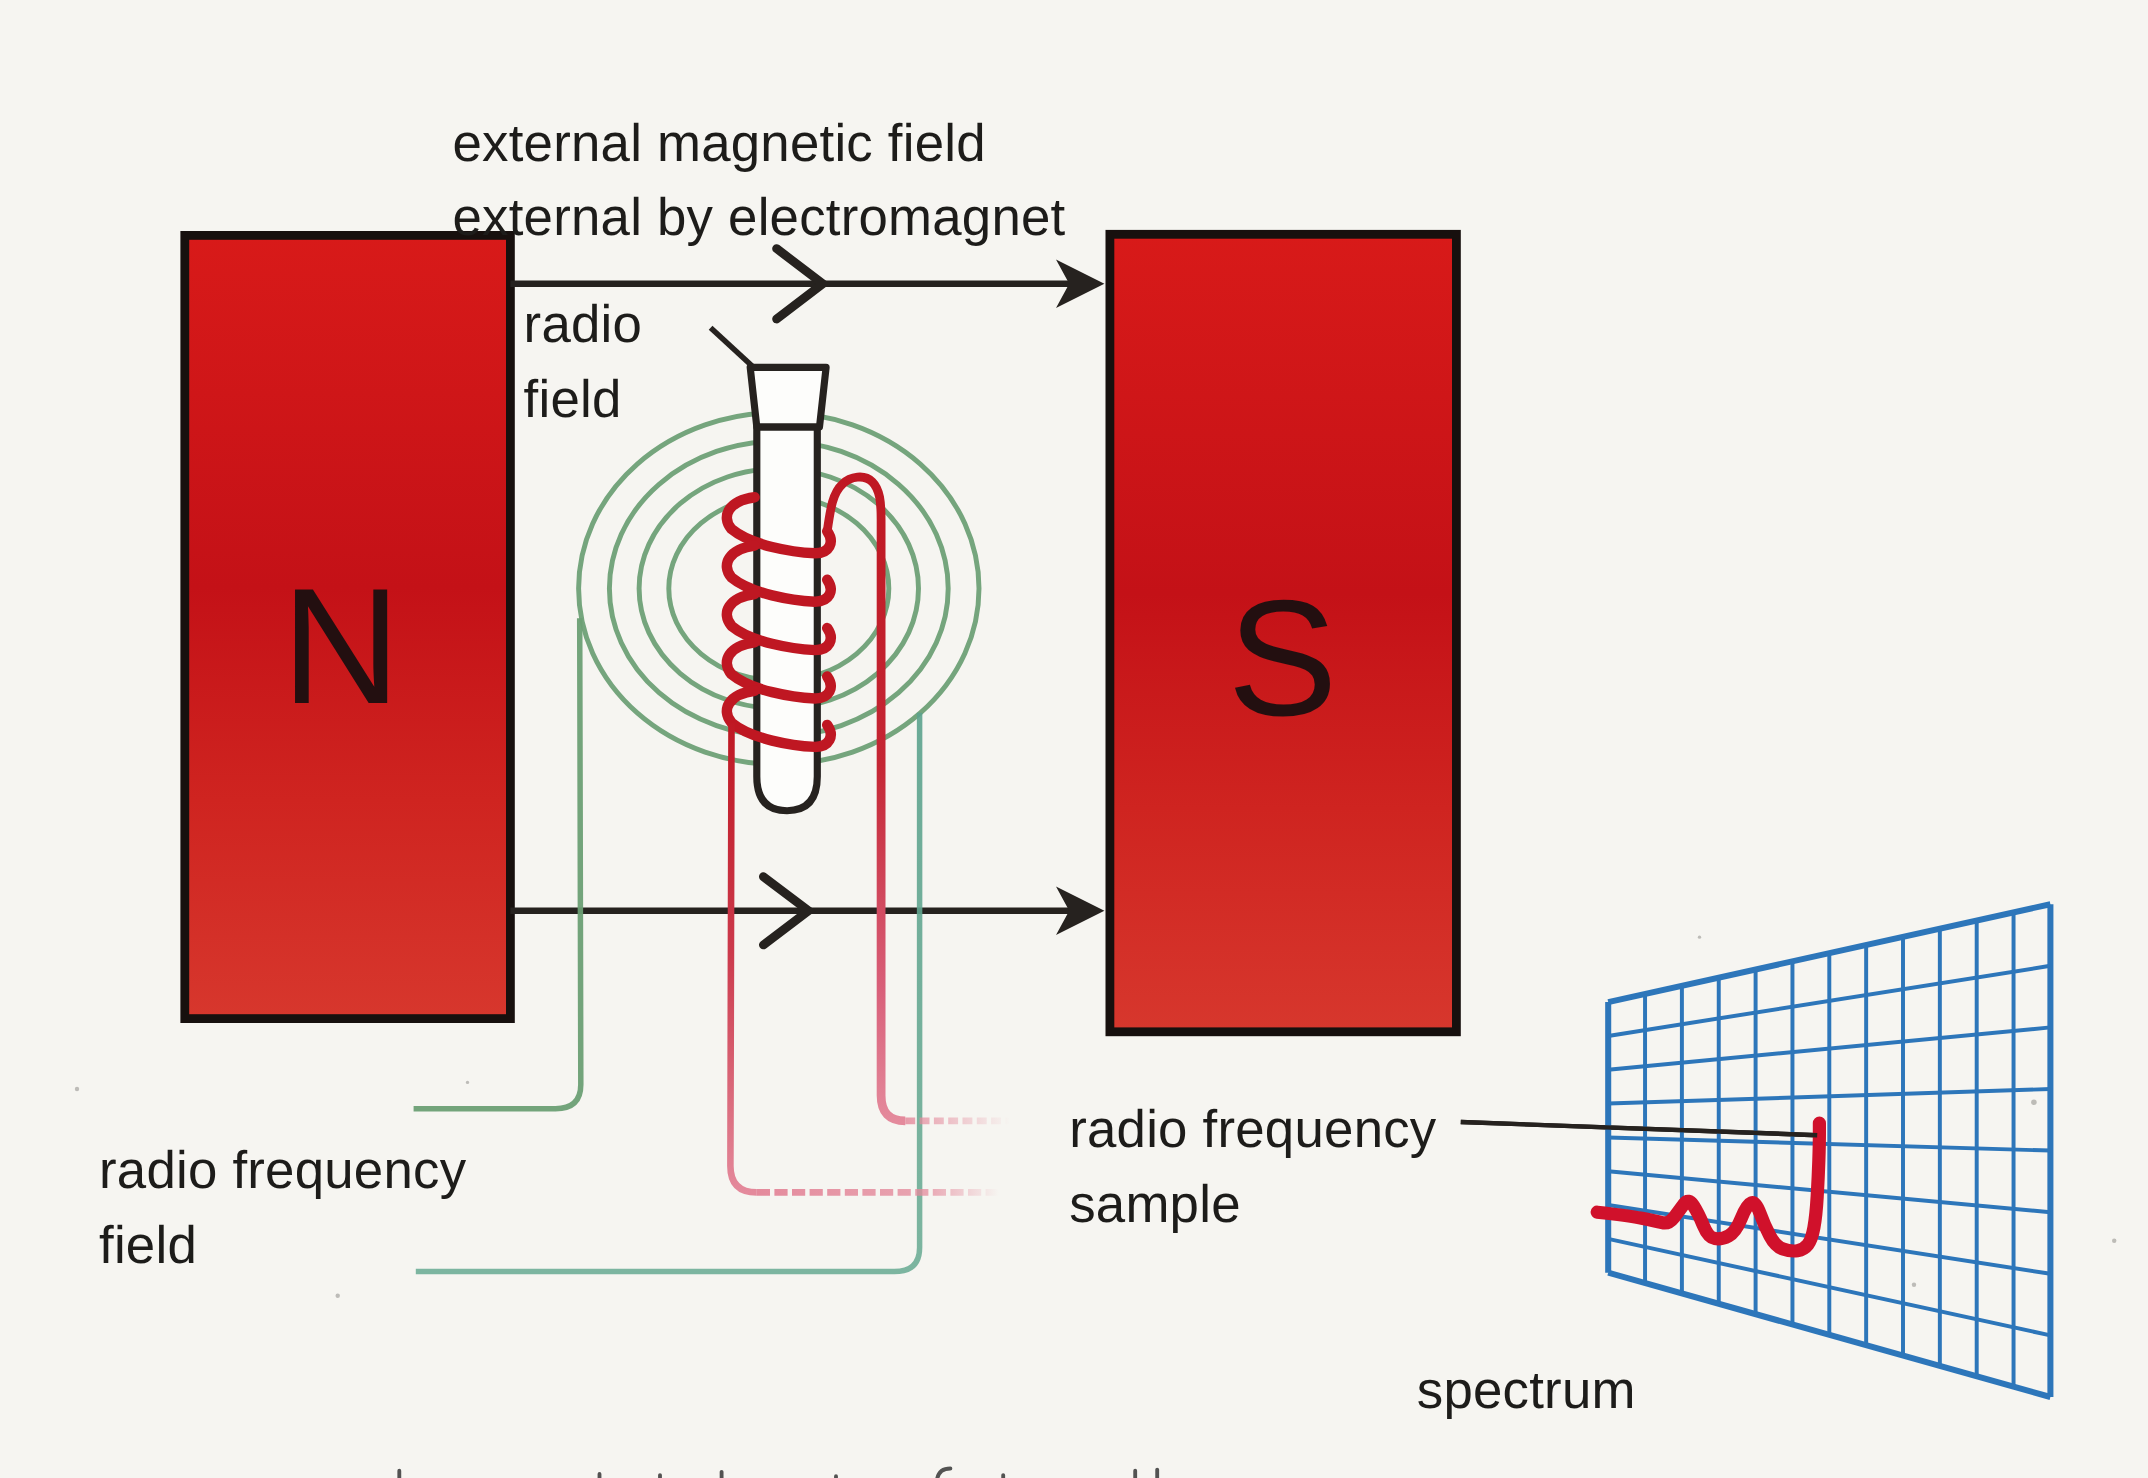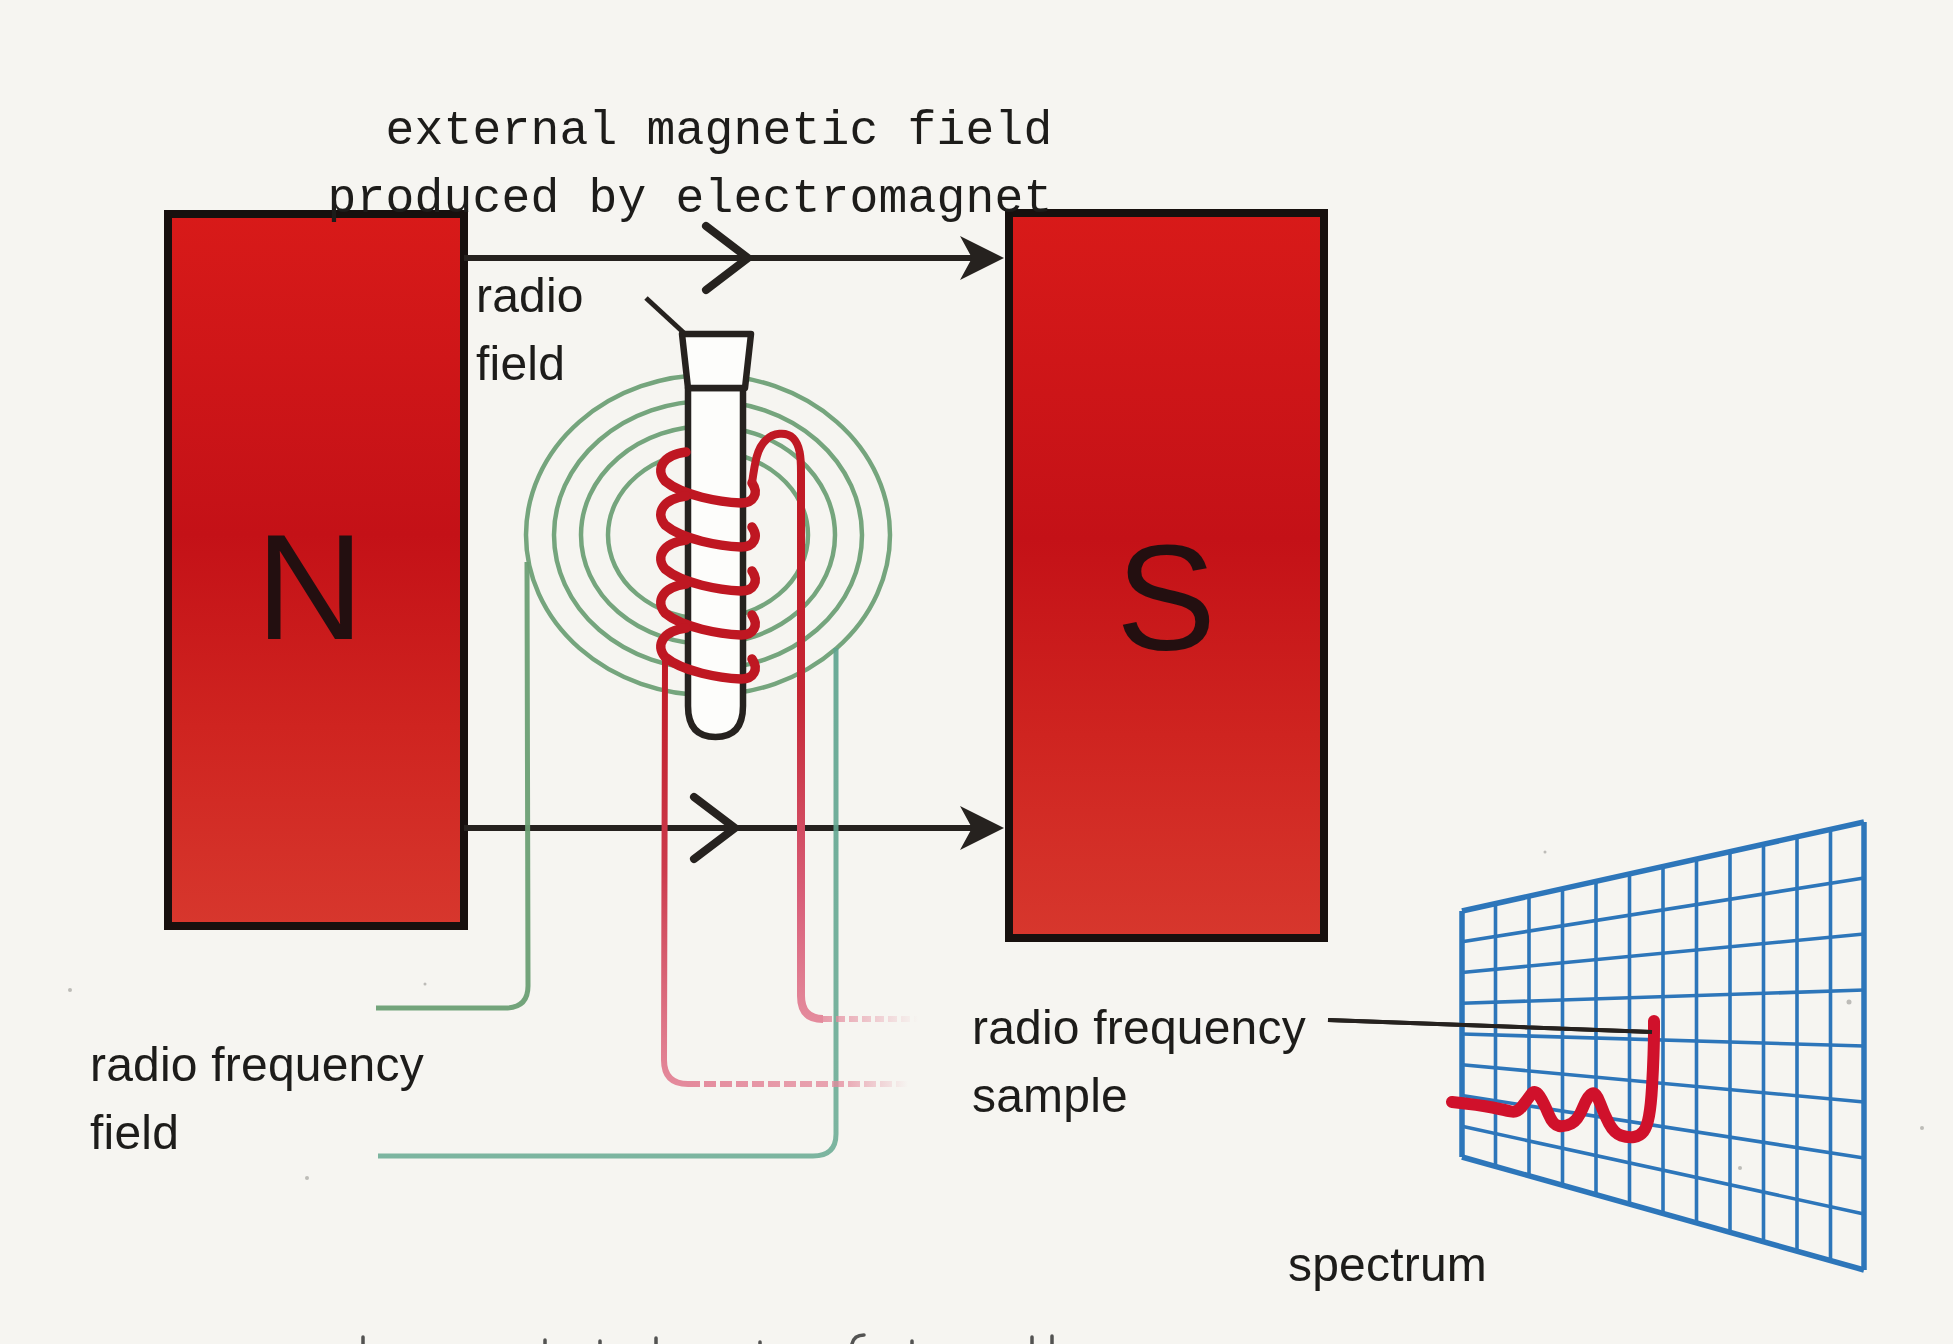--- a/index.html
+++ b/index.html
@@ -13,21 +13,21 @@
   }
   .page svg.diagram{position:absolute;left:0;top:0;}
   .lbl{
     position:absolute;
     font-size:48px;
     line-height:68px;
     white-space:nowrap;
     color:var(--c-text,#1d1c1a);
     letter-spacing:0.2px;
   }
-  .lbl.centered{transform:translateX(-50%);text-align:right;font-family:Liberation Mono, monospace;}
+  .lbl.centered{transform:translateX(-50%);text-align:left;}
   .pole-letter{
     position:absolute;
     font-size:150px;
     line-height:1;
     transform:translateX(-50%);
     color:var(--c-letter,#230f10);
   }
 </style>
 </head>
 <body>
@@ -155,21 +155,21 @@
       <circle cx="425" cy="984" r="1.5"></circle>
       <circle cx="1545" cy="852" r="1.5"></circle>
       <circle cx="1849" cy="1002" r="2.5"></circle>
       <circle cx="1740" cy="1168" r="2"></circle>
       <circle cx="1922" cy="1128" r="2"></circle>
     </g>
   </svg>
 
   <div class="lbl centered" style="left:690px;top:97px;">
     <div>external magnetic field</div>
-    <div>produced by electromagnet</div>
+    <div>external by electromagnet</div>
   </div>
 
   <div class="lbl" style="left:476px;top:262px;">
     <div>radio</div>
     <div>field</div>
   </div>
 
   <div class="lbl" style="left:90px;top:1031px;">
     <div>radio frequency</div>
     <div>field</div>

